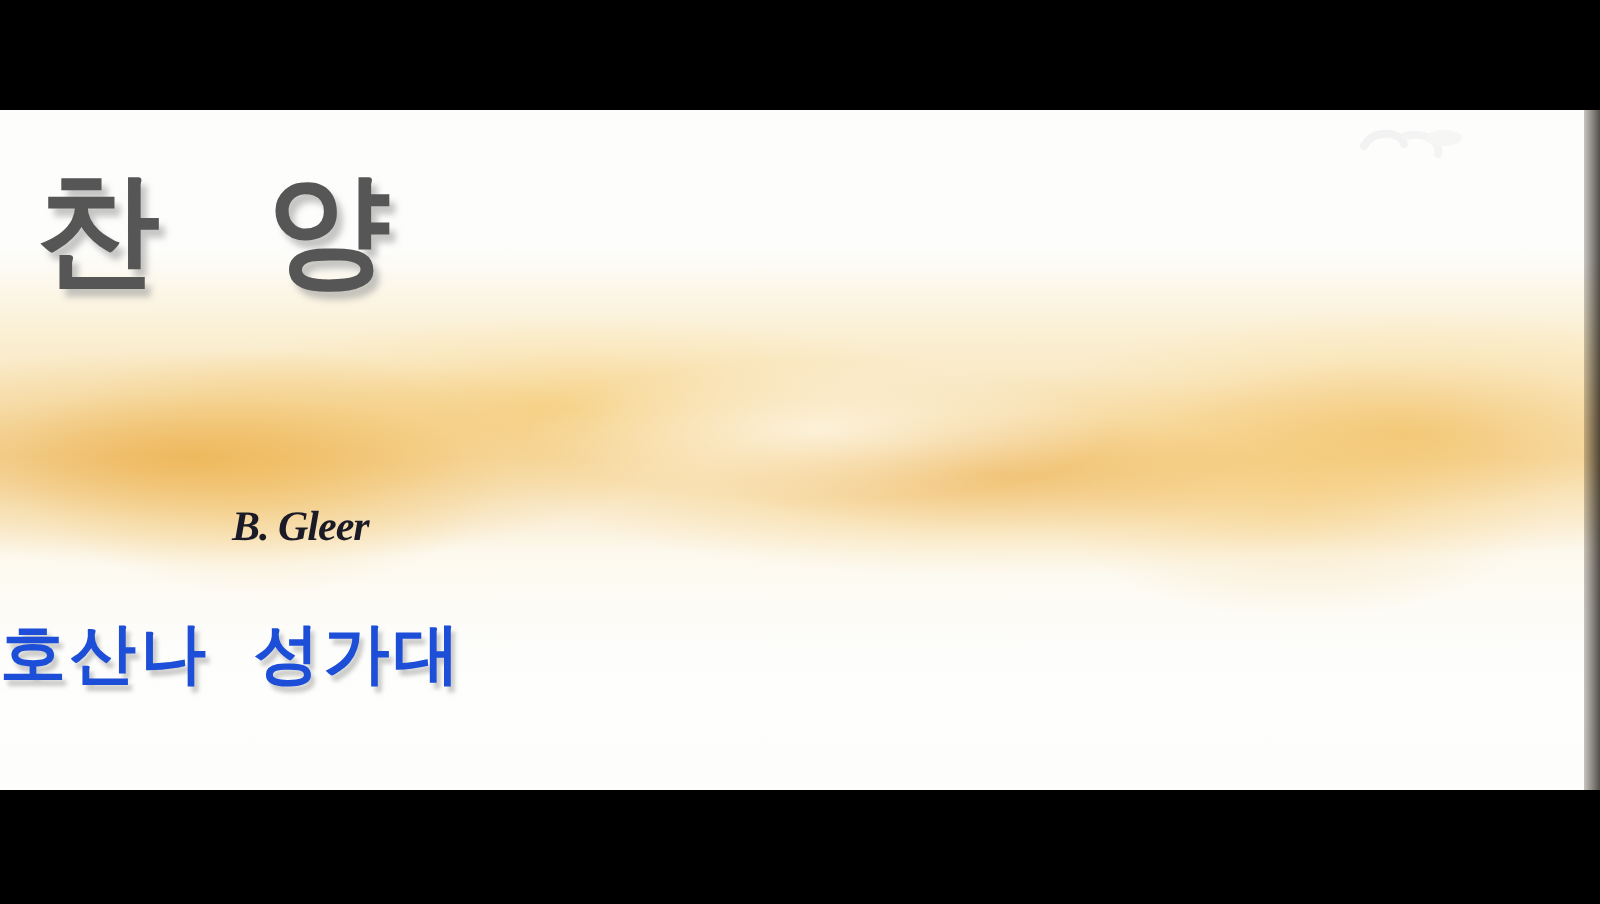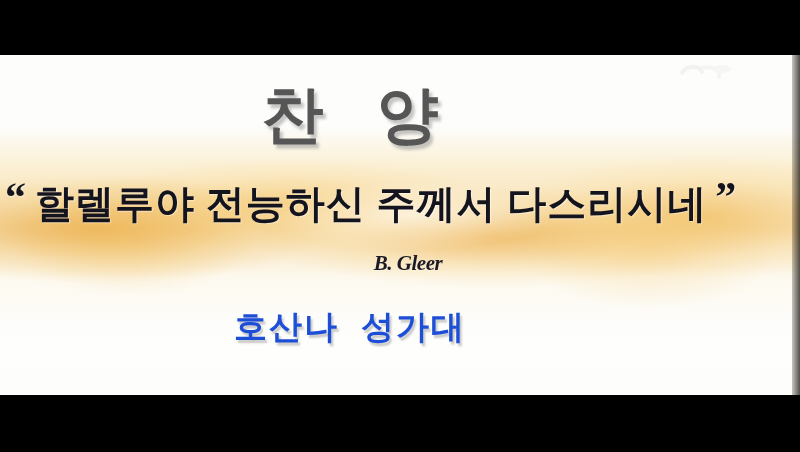--- a/index.html
+++ b/index.html
@@ -86,21 +86,21 @@
   
   #watermark {
     position:absolute;
     left:676px; top:5px;
     width:60px; height:24px;
     opacity:.5;
     pointer-events:none;
   }
 
   
-  .txt { position:absolute; width:700px; text-align:center; white-space:nowrap; z-index:20; }
+  .txt { position:absolute; width:700px; text-align:left; white-space:nowrap; z-index:20; }
 
   #title {
     top:18px;
     font-family:"Liberation Sans", sans-serif;
     font-weight:bold;
     font-size:62px;
     letter-spacing:18px;
     text-indent:18px;
     color:#565656;
     text-shadow:3px 4px 3px rgba(150,150,150,.55);
@@ -156,23 +156,20 @@
     <div class="wash" id="wash-fade-bottom"></div>
 
     <svg id="watermark" viewBox="0 0 60 24">
       <path d="M6 13 q4 -7 13 -6 q6 1 7 5" stroke="#e9e9ea" stroke-width="4" fill="none" stroke-linecap="round"></path>
       <path d="M27 8 q8 -2 13 2 q4 3 3 7" stroke="#ededee" stroke-width="4" fill="none" stroke-linecap="round"></path>
       <ellipse cx="46" cy="9" rx="9" ry="4" fill="#f0f0f1"></ellipse>
     </svg>
 
     <div class="txt" id="title">찬 양</div>
 
-    <div class="txt" id="quote-line">
-      <span class="qm">“</span><span class="phrase">할렐루야 전능하신 주께서 다스리시네</span><span class="qm">”</span>
-    </div>
 
     <div class="txt" id="composer">B. Gleer</div>
 
     <div class="txt" id="choir">호산나 성가대</div>
 
   </div>
 
   <div id="bar-right"></div>
   <div class="bar" id="bar-bottom"></div>
 

